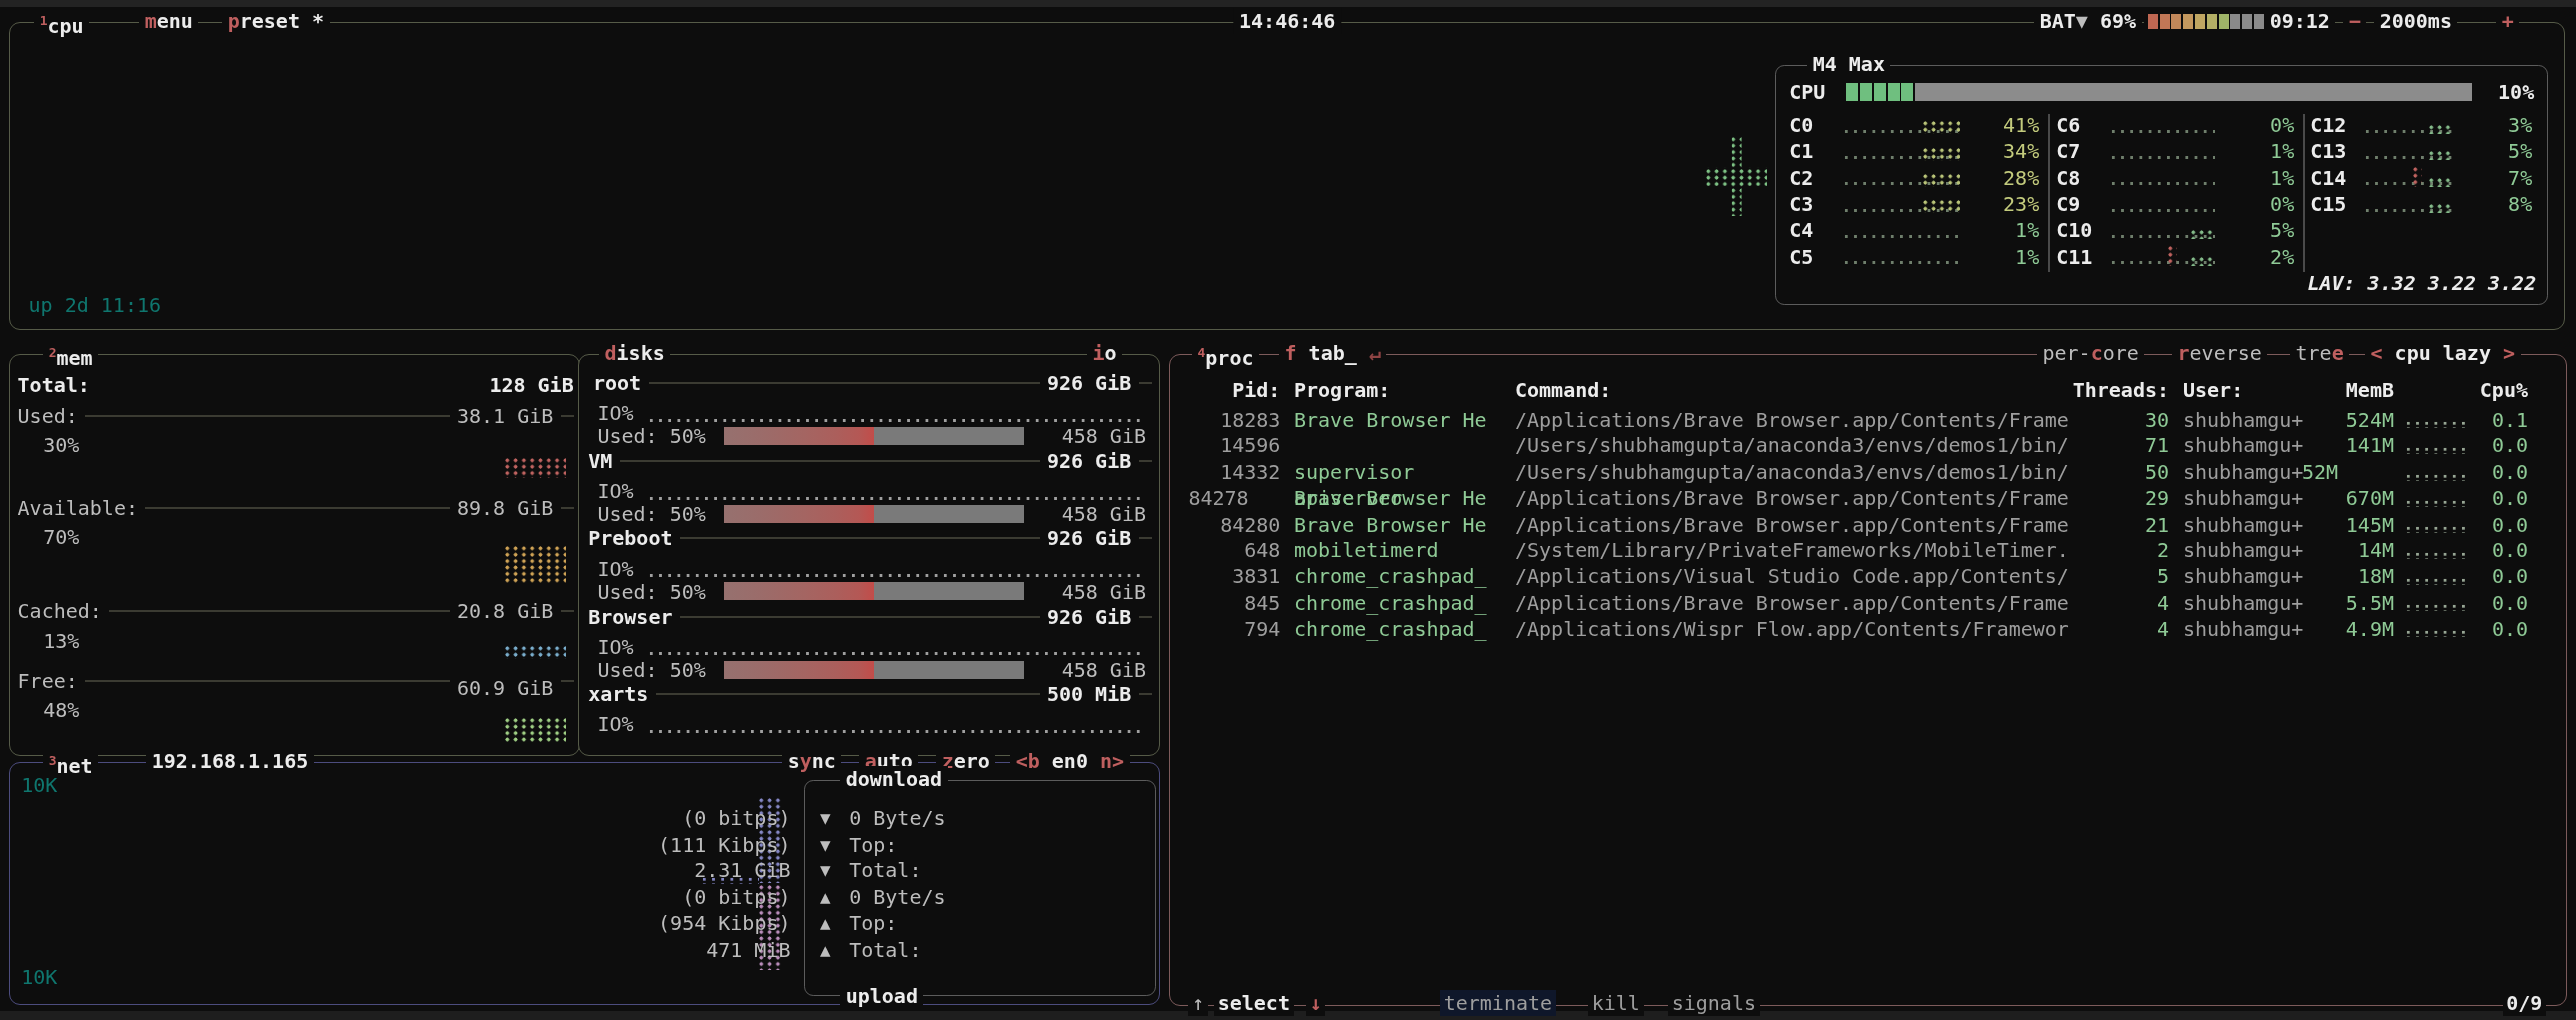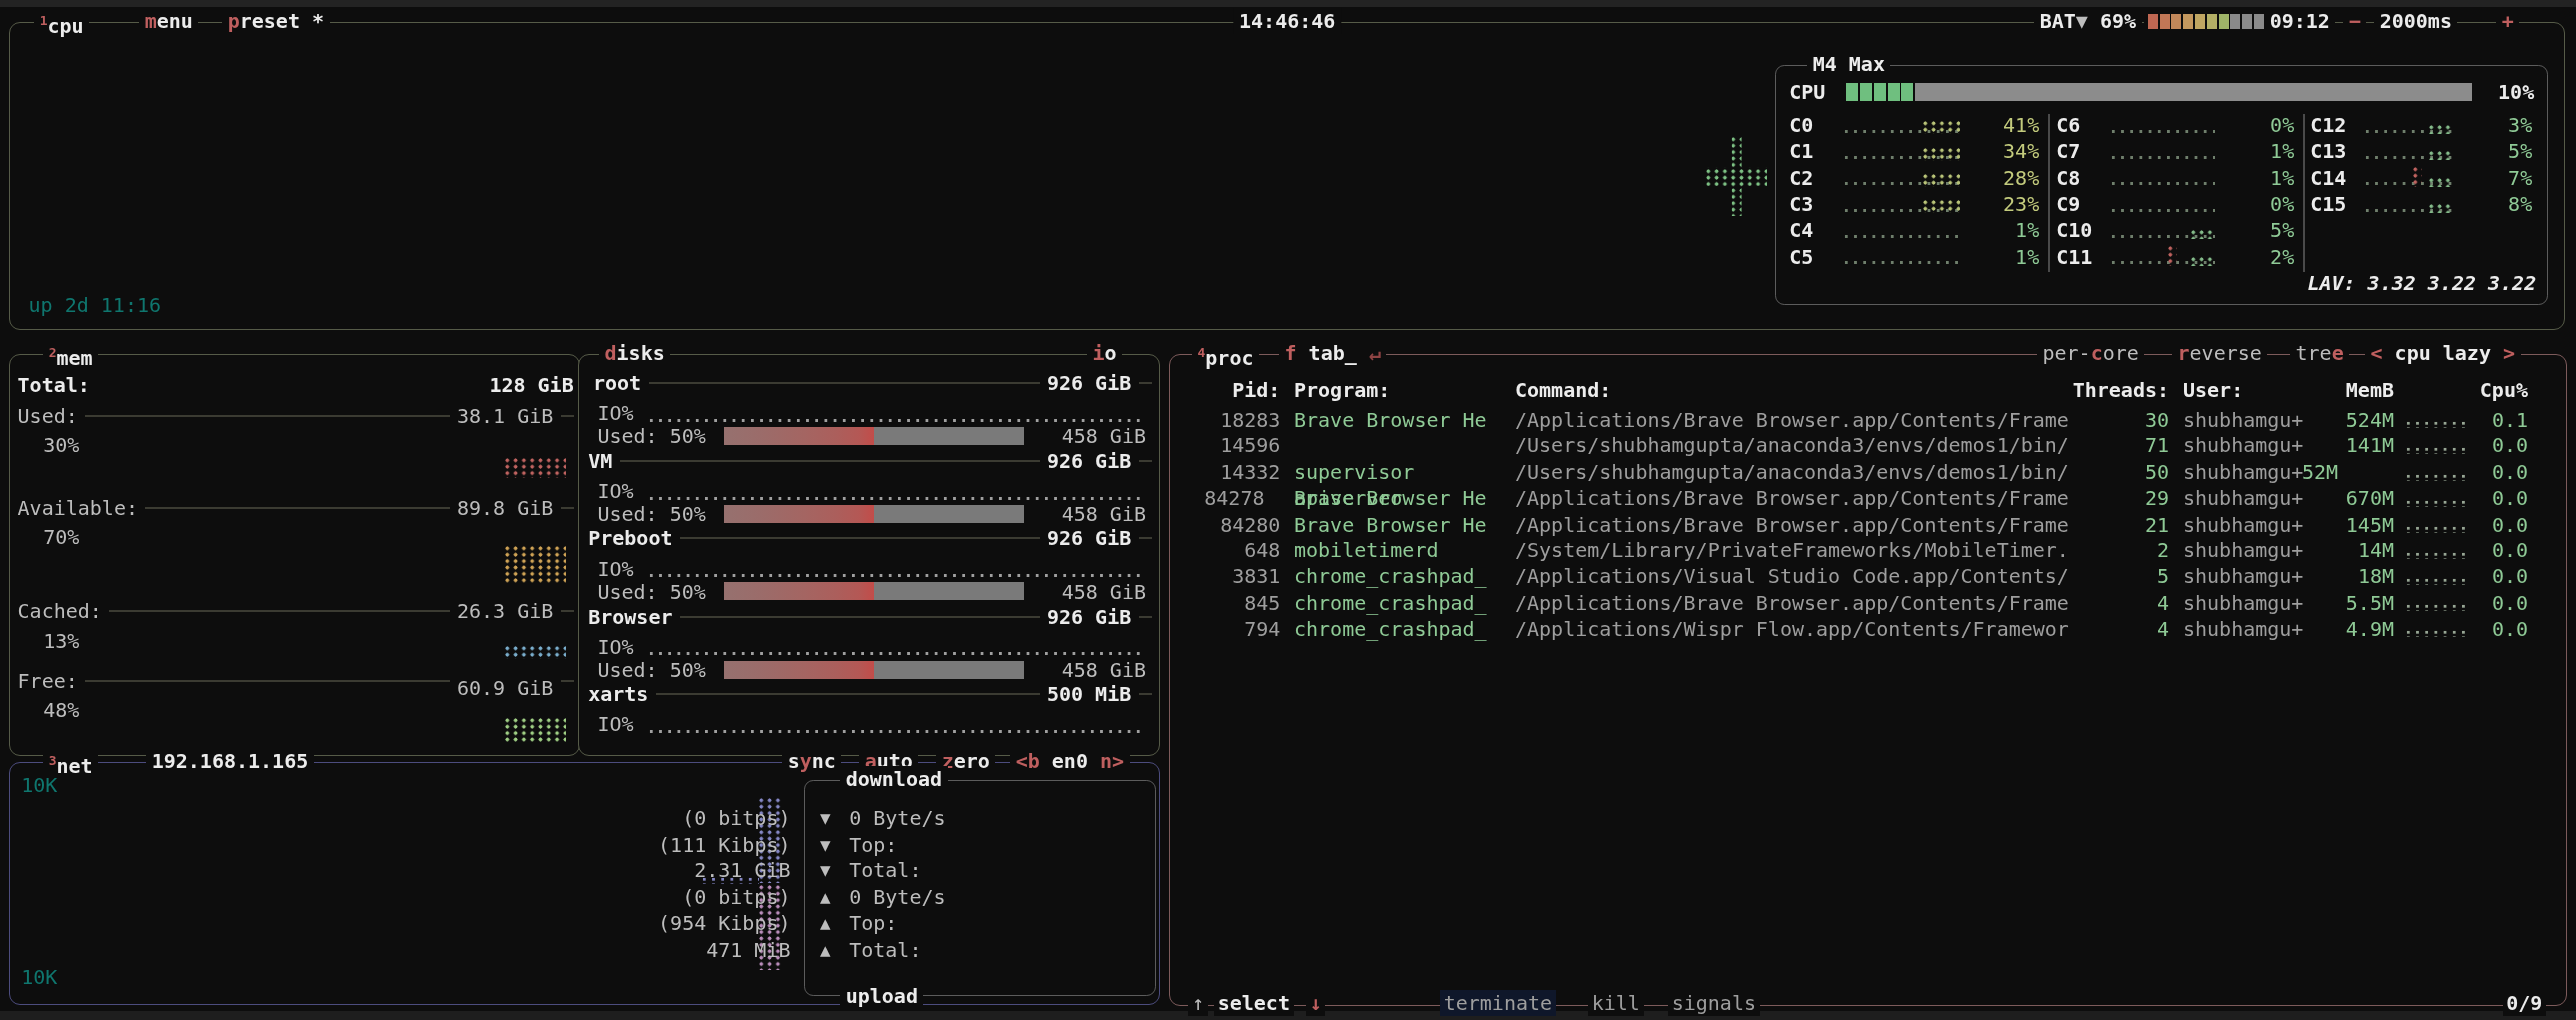--- a/index.html
+++ b/index.html
@@ -193,21 +193,21 @@
   <section class="box b-olive" id="mem-box" style="left:9.2px;top:354px;width:569px;height:400px;">
     <span class="lbl bt" style="left:33px;"><span class="sup">2</span><span class="tw">mem</span></span>
     <div id="mem-rows">
         <div class="rrow" style="top: 16.6px;"><div class="lbl tw" style="position: static;">Total:</div><div class="spacer"></div><div class="lbl tw" style="position: static;">128 GiB</div></div>
         <div class="rrow" style="top: 48px;"><div class="lbl tgl" style="position: static;">Used:</div><div class="rule"></div><div class="lbl tgl" style="position: static;">38.1 GiB</div><div class="rule-end"></div></div>
         <div class="lbl tgl" style="left: 33px; top: 77px;">30%</div>
         <div class="dgrid" style="left: 495px; top: 103px; width: 61px; height: 20px; --c: #c06360;"></div>
         <div class="rrow" style="top: 140px;"><div class="lbl tgl" style="position: static;">Available:</div><div class="rule"></div><div class="lbl tgl" style="position: static;">89.8 GiB</div><div class="rule-end"></div></div>
         <div class="lbl tgl" style="left: 33px; top: 169px;">70%</div>
         <div class="dgrid" style="left: 495px; top: 191px; width: 61px; height: 37px; --c: #cfa355;"></div>
-        <div class="rrow" style="top: 243px;"><div class="lbl tgl" style="position: static;">Cached:</div><div class="rule"></div><div class="lbl tgl" style="position: static;">26.3 GiB</div><div class="rule-end"></div></div>
+        <div class="rrow" style="top: 243px;"><div class="lbl tgl" style="position: static;">Cached:</div><div class="rule"></div><div class="lbl tgl" style="position: static;">20.8 GiB</div><div class="rule-end"></div></div>
         <div class="lbl tgl" style="left: 33px; top: 273px;">13%</div>
         <div class="dgrid" style="left: 495px; top: 291px; width: 61px; height: 13px; --c: #7aaecd;"></div>
         <div class="rrow" style="top: 313px;"><div class="lbl tgl" style="position: static;">Free:</div><div class="rule"></div><div class="lbl tgl" style="position: static; margin-top: 13px;">60.9 GiB</div><div class="rule-end"></div></div>
         <div class="lbl tgl" style="left: 33px; top: 342px;">48%</div>
         <div class="dgrid" style="left: 495px; top: 363px; width: 61px; height: 24px; --c: #9fcf84;"></div>
       </div>
   </section>
 
   <section class="box b-olive" id="disks-box" style="left:578px;top:354px;width:580px;height:400px;">
     <span class="lbl bt" style="left:20px;"><span class="tr">d</span><span class="tw">isks</span></span>
@@ -338,21 +338,21 @@
           <div class="lbl tg" style="left: 18.4px; top: 104px; width: 92px; text-align: right;">14332</div>
           <div class="lbl tgr" style="left: 124px; top: 104px;">supervisor</div>
           <div class="lbl tg" style="left: 345px; top: 104px; width: 589px; overflow: hidden;">/Users/shubhamgupta/anaconda3/envs/demos1/bin/</div>
           <div class="lbl tgr" style="left: 879px; top: 104px; width: 120px; text-align: right;">50</div>
           <div class="lbl tg" style="left: 1013px; top: 104px;">shubhamgu+</div>
           <div class="lbl tgr" style="left: 1132px; top: 104px; width: 92px; text-align: left;">52M</div>
           <div class="dstrip" style="left: 1236px; top: 119px; width: 64px; height: 7.4px; --c: #97a694;"></div>
           <div class="lbl tgr" style="left: 1266px; top: 104px; width: 92px; text-align: right;">0.0</div>
         </div>
         <div style="position: absolute; left: 0px; top: 0px;">
-          <div class="lbl tg" style="left: 18.4px; top: 130px; width: 92px; text-align: center;">84278</div>
+          <div class="lbl tg" style="left: 18.4px; top: 130px; width: 92px; text-align: left;">84278</div>
           <div class="lbl tgr" style="left: 124px; top: 130px;">Brave Browser He</div>
           <div class="lbl tg" style="left: 345px; top: 130px; width: 589px; overflow: hidden;">/Applications/Brave Browser.app/Contents/Frame</div>
           <div class="lbl tgr" style="left: 879px; top: 130px; width: 120px; text-align: right;">29</div>
           <div class="lbl tg" style="left: 1013px; top: 130px;">shubhamgu+</div>
           <div class="lbl tgr" style="left: 1132px; top: 130px; width: 92px; text-align: right;">670M</div>
           <div class="dstrip" style="left: 1236px; top: 145px; width: 64px; height: 7.4px; --c: #97a694;"></div>
           <div class="lbl tgr" style="left: 1266px; top: 130px; width: 92px; text-align: right;">0.0</div>
         </div>
         <div style="position: absolute; left: 0px; top: 0px;">
           <div class="lbl tg" style="left: 18.4px; top: 157px; width: 92px; text-align: right;">84280</div>

